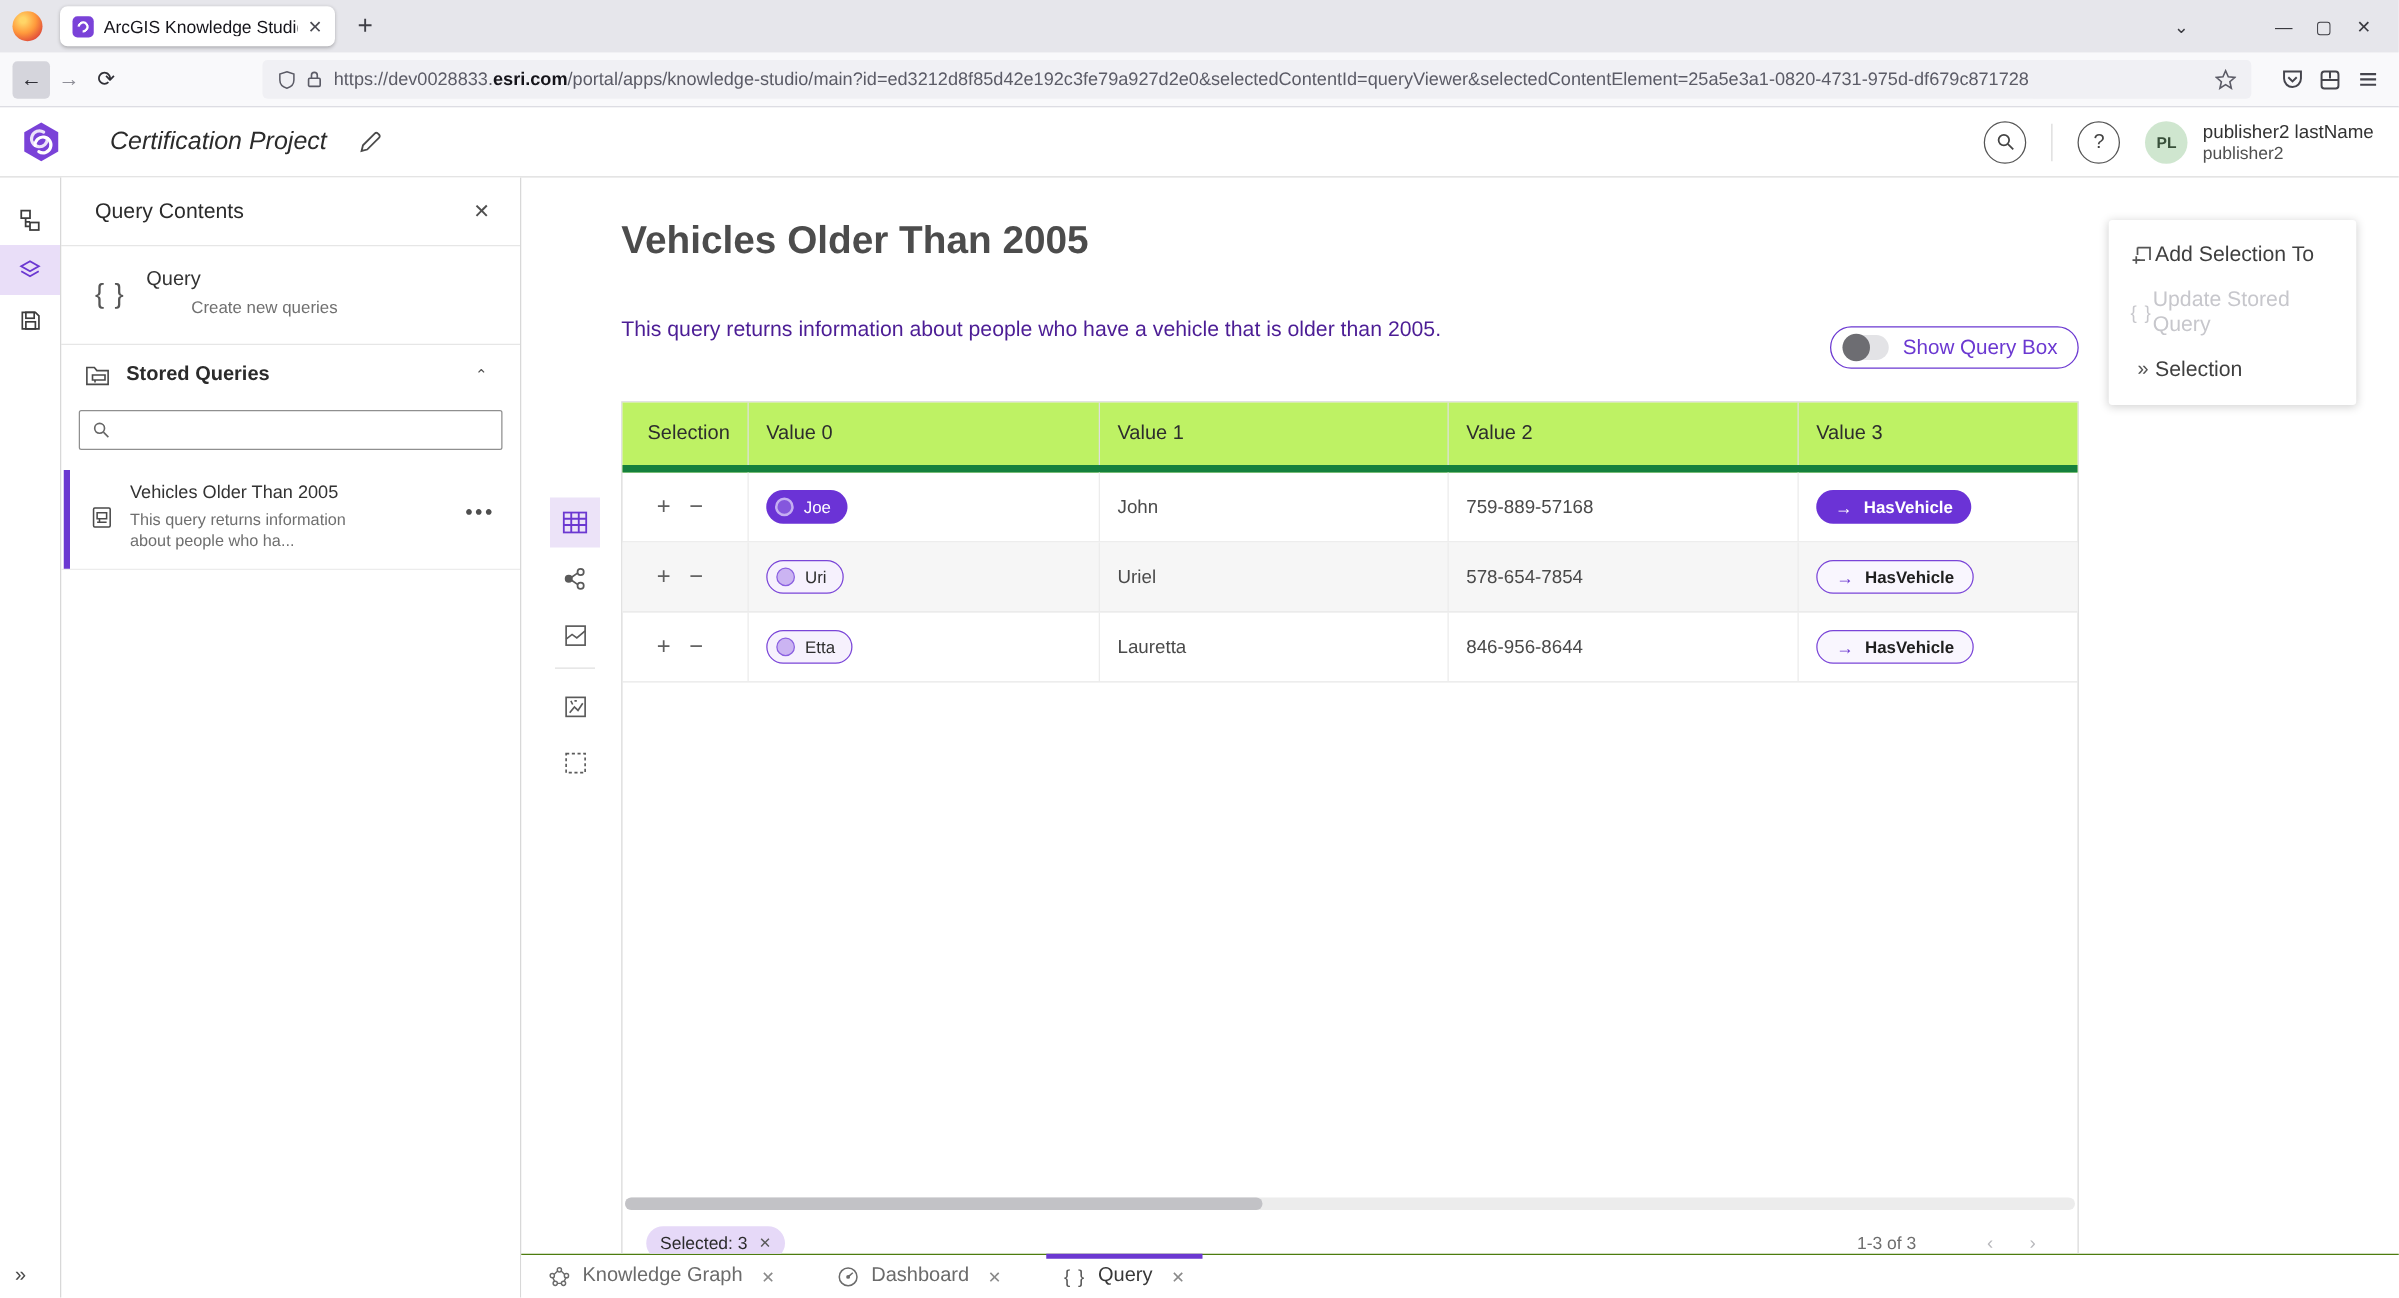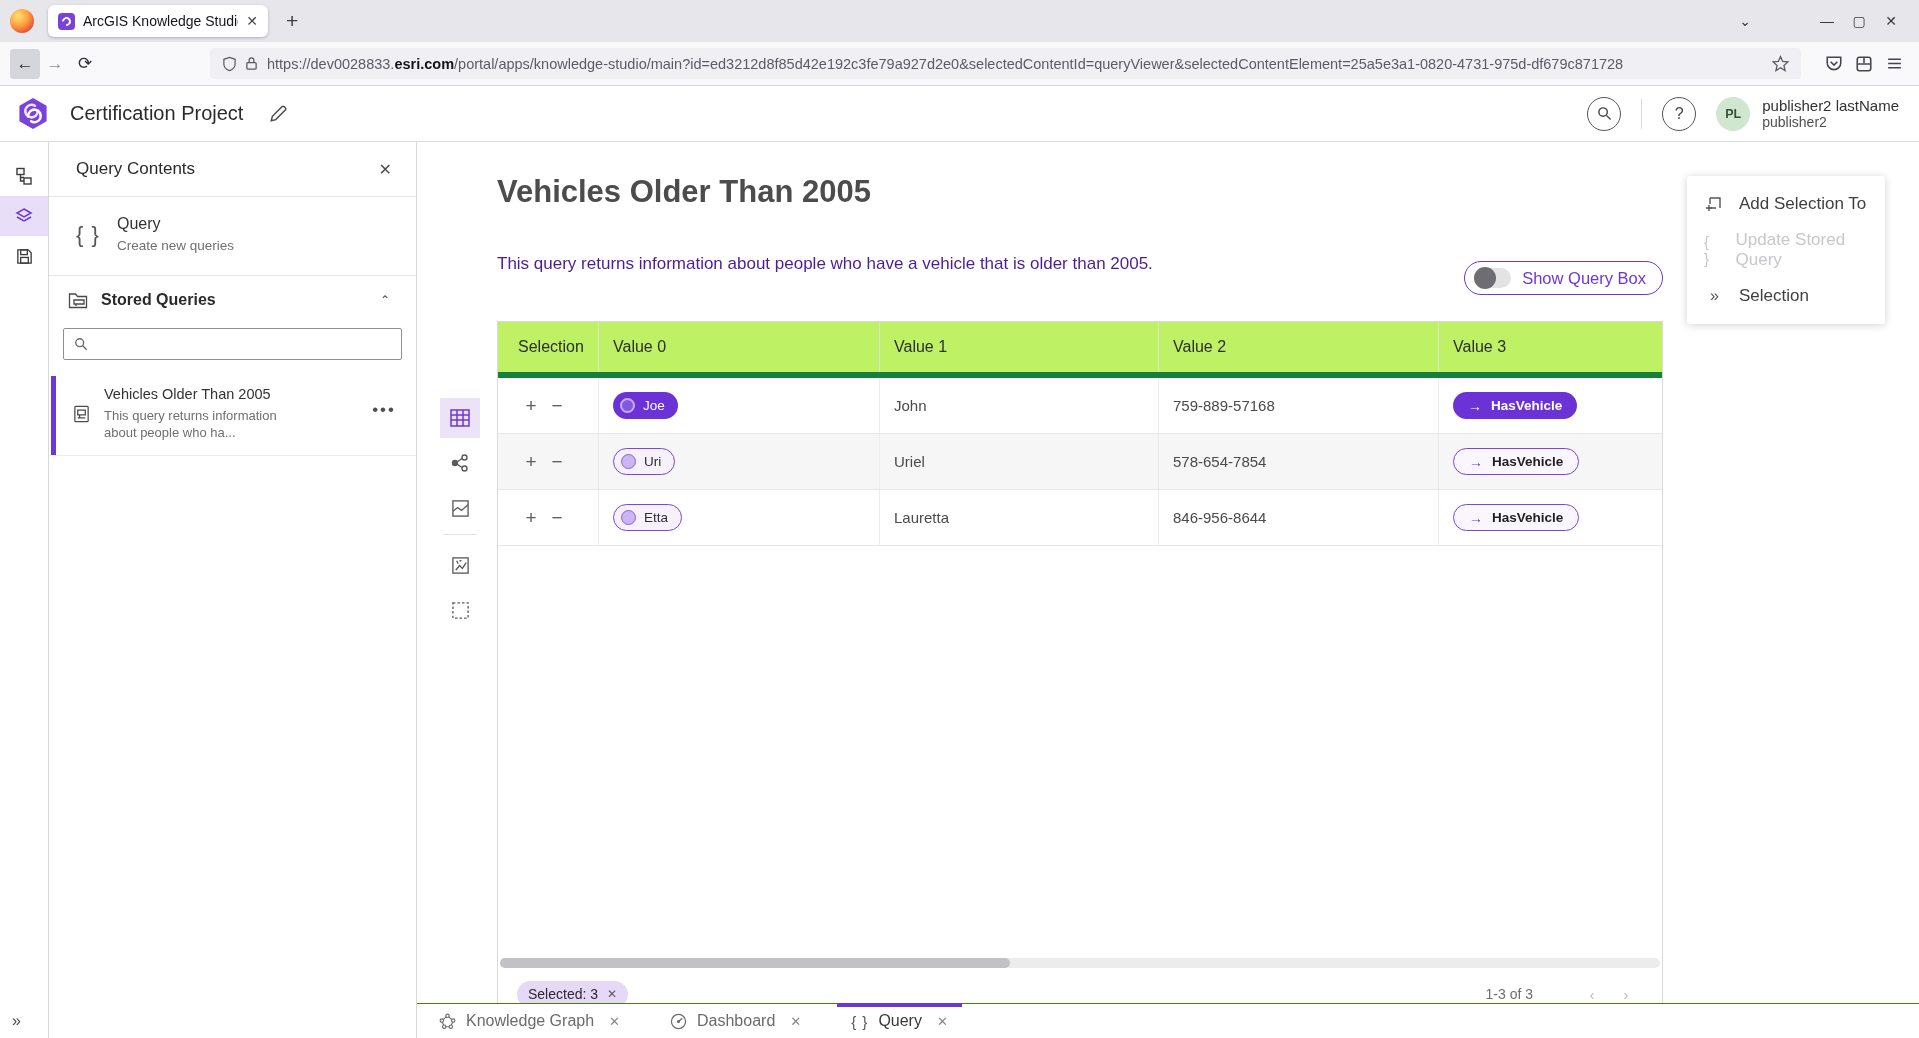--- a/index.html
+++ b/index.html
@@ -26,21 +26,21 @@
   .navbtn.fwd { color:#8f8f98; }
   .urlfield { flex:1; height:31px; background:#f0f0f4; border-radius:4px; margin:0 18px 0 110px; display:flex; align-items:center; padding:0 12px; min-width:0; }
   .urlfield svg { flex:none; }
   .urltext { flex:1; font-size:14.5px; color:#5b5b66; margin-left:9px; white-space:nowrap; overflow:hidden; text-overflow:ellipsis; }
   .urltext .domain { color:#15141a; font-weight:700; }
   .uicon { width:30px; height:30px; display:flex; align-items:center; justify-content:center; color:#45454d; }
 
   
   .appheader { height:56px; display:flex; align-items:center; padding:0 16px 0 18px; border-bottom:1px solid #dcdcdc; background:#fff; }
   .hexlogo { width:30px; height:33px; flex:none; }
-  .projtitle { font-size:20px; color:#2b2b2b; margin-left:22px; }
+  .projtitle { font-size:20px; color:#2b2b2b; margin-left:40px;font-style:italic; }
   .editbtn { margin-left:26px; color:#4a4a4a; display:flex; }
   .hspacer { flex:1; }
   .circlebtn { width:34px; height:34px; border:1px solid #555; border-radius:50%; display:flex; align-items:center; justify-content:center; color:#444; font-size:16px; }
   .hdivider { width:1px; height:30px; background:#d9d9d9; margin:0 20px; }
   .avatar { width:34px; height:34px; border-radius:50%; background:#cfe6cf; color:#38503a; font-size:12.5px; font-weight:700; display:flex; align-items:center; justify-content:center; margin-left:20px; }
   .userblock { margin-left:12px; line-height:17px; padding-right:4px; }
   .uname { font-size:15px; color:#323232; }
   .usub  { font-size:14px; color:#4f4f4f; }
 
   
@@ -50,21 +50,21 @@
   .railbtn.active { background:#e9def8; color:#6b38d1; }
   .rail-expand { position:absolute; left:12px; bottom:8px; color:#4a4a4a; font-size:16px; letter-spacing:-2px; }
 
   .panel { width:368px; border-right:1px solid #d8d8d8; flex:none; background:#fff; }
   .panelhead { height:55px; display:flex; align-items:center; padding:0 24px 0 27px; border-bottom:1px solid #e6e6e6; }
   .panelhead .pt { flex:1; font-size:17px; color:#2b2b2b; }
   .xbtn { color:#4f4f4f; font-size:16px; }
   .queryitem { display:flex; gap:14px; padding:18px 24px 20px 24px; border-bottom:1px solid #e6e6e6; }
   .braces { font-size:22px; color:#555; font-weight:300; width:30px; text-align:center; line-height:40px; letter-spacing:1px; }
   .qi-t { font-size:16px; color:#333; margin-bottom:5px; }
-  .qi-s { font-size:13.5px; color:#707070; }
+  .qi-s { font-size:13.5px; color:#707070;margin-left:36px; }
   .storedhead { height:48px; display:flex; align-items:center; gap:13px; padding:0 26px 0 19px; }
   .storedhead .st { flex:1; font-size:16px; font-weight:700; color:#2b2b2b; }
   .chev { color:#4f4f4f; font-size:12px; }
   .searchbox { margin:4px 14px 16px 14px; height:32px; border:1px solid #8f8f8f; border-radius:2px; display:flex; align-items:center; padding:0 10px; gap:8px; background:#fff; }
   .searchbox input { border:none; outline:none; flex:1; font-size:14px; font-family:"Liberation Sans",sans-serif; background:transparent; }
   .sqitem { position:relative; display:flex; gap:13px; padding:10px 20px 14px 23px; border-bottom:1px solid #ececec; align-items:flex-start; }
   .sqitem::before { content:""; position:absolute; left:2px; top:0; bottom:0; width:5px; background:#6b38d1; }
   .sq-icon { margin-top:18px; color:#4a4a4a; flex:none; }
   .sq-text { flex:1; }
   .sq-title { font-size:14.5px; color:#333; margin-bottom:5px; }
@@ -115,21 +115,21 @@
   .hthumb { position:absolute; left:0; top:0; height:10px; width:44%; background:#c2c2c6; border-radius:5px; }
   .tfooter { height:52px; display:flex; align-items:center; padding:0 19px; flex:none; }
   .selchip { display:inline-flex; align-items:center; gap:9px; height:27px; padding:0 11px; background:#e6d9f8; border-radius:14px; font-size:14px; color:#2b2b2b; }
   .selchip .x { color:#5a5a5a; font-size:12px; }
   .fspacer { flex:1; }
   .rangelbl { font-size:14px; color:#6e6e6e; margin-right:42px; }
   .pgbtn { color:#b9b9bd; font-size:15px; width:34px; text-align:center; }
 
   
   .ctxmenu { position:absolute; left:1687px; top:176px; width:198px; background:#fff; border-radius:3px; box-shadow:0 1px 8px rgba(0,0,0,.18); padding:5px 0; }
-  .ctxitem { height:46px; display:flex; align-items:center; gap:15px; padding:0 17px; font-size:17px; color:#3f3f3f; }
+  .ctxitem { height:46px; display:flex; align-items:center; padding:0 17px; font-size:17px; color:#3f3f3f; }
   .ctxitem .ci { color:#555; display:flex; width:20px; justify-content:center; }
   .ctxitem.disabled, .ctxitem.disabled .ci { color:#c7c7cc; }
   .ci-braces { font-size:15px; letter-spacing:1px; }
   .ci-chevs { font-size:16px; letter-spacing:-1px; }
 
   
   .bottombar { height:35px; border-top:1px solid #4d7c0f; display:flex; align-items:stretch; padding-left:8px; background:#fff; }
   .vtab { position:relative; display:flex; align-items:center; gap:10px; padding:0 14px; margin-right:22px; color:#6b6b6b; font-size:16px; }
   .vtab .tx { font-size:13px; color:#8a8a8a; margin-left:5px; }
   .vtab.active { color:#383838; }

